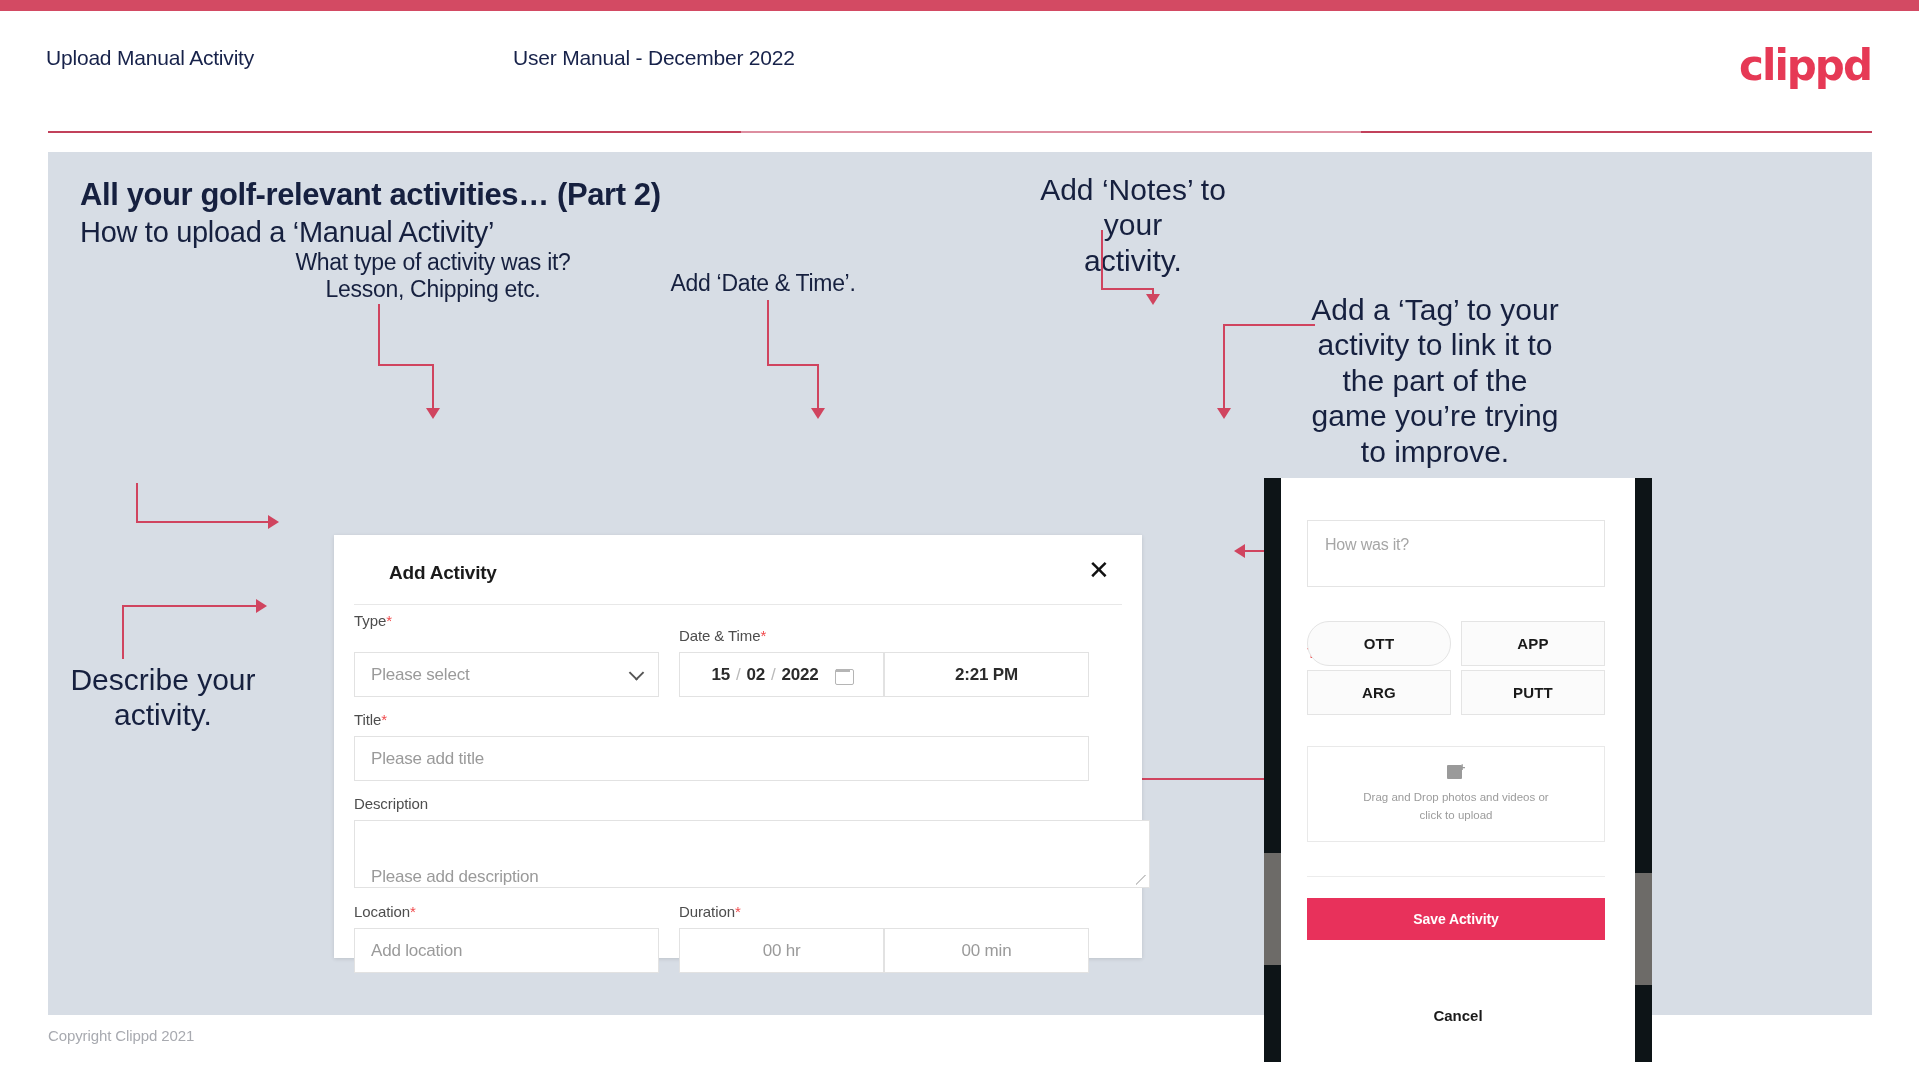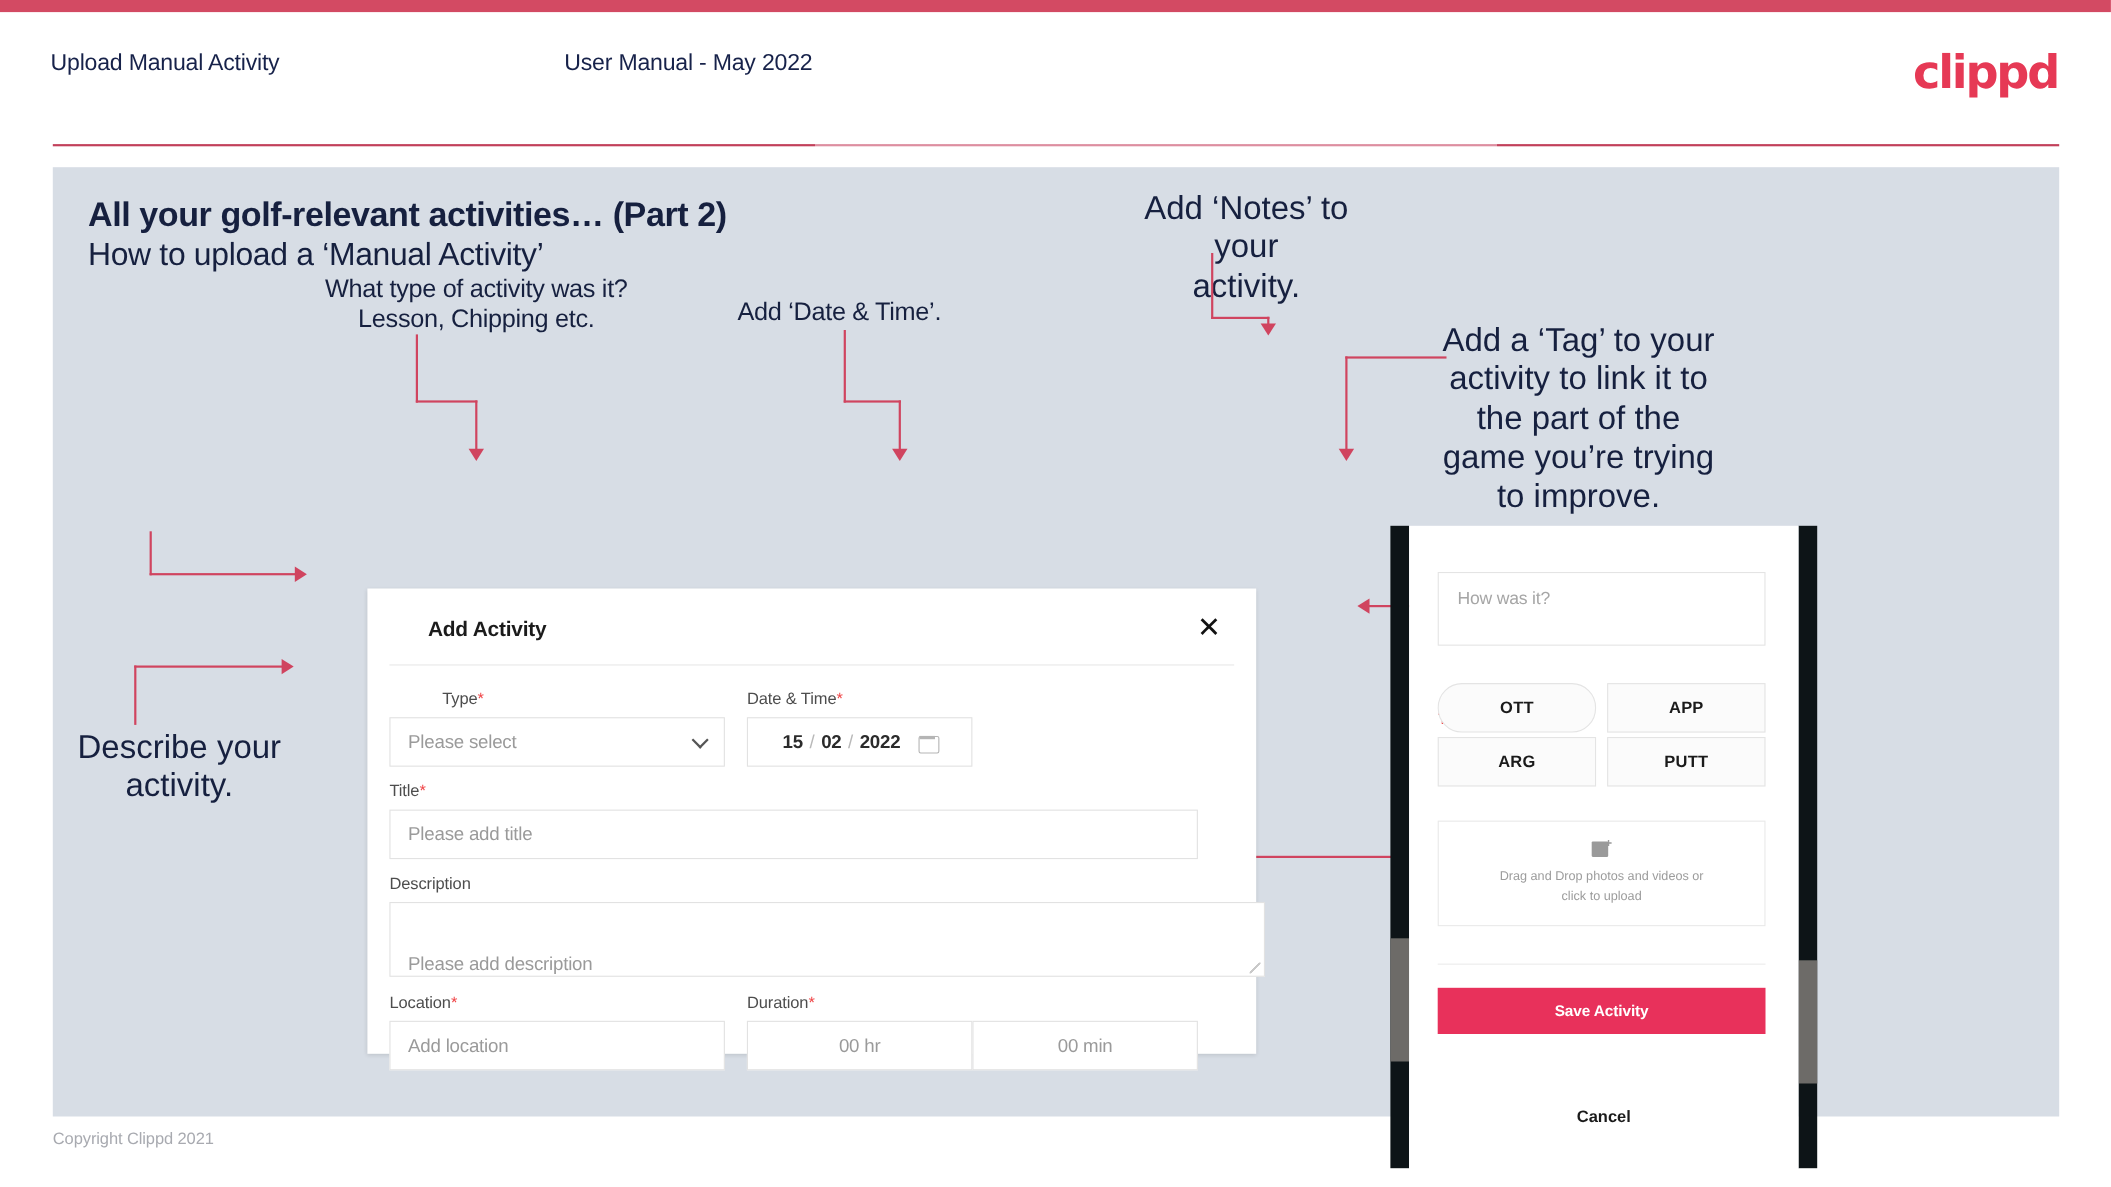--- a/index.html
+++ b/index.html
@@ -176,21 +176,21 @@
     font-size: 15px; color: #a8aab0; letter-spacing: -0.1px;
   }
 </style>
 </head>
 <body>
 
 <div class="top-bar"></div>
 
 <div class="header">
   <div class="hdr-left">Upload Manual Activity</div>
-  <div class="hdr-mid">User Manual - May 2022</div>
+  <div class="hdr-mid">User Manual - December 2022</div>
   <div class="logo">clippd</div>
   <div class="hdr-rule"></div>
 </div>
 
 <div class="slide">
 
   <div class="title-main">All your golf-relevant activities… (Part 2)</div>
   <div class="title-sub">How to upload a ‘Manual Activity’</div>
 
   <div class="anno cond" style="left:240px; top:97px; width:290px;">What type of activity was it?<br>Lesson, Chipping etc.</div>
@@ -246,40 +246,43 @@
   <div class="anno reg" style="left:1215px; top:593px; width:290px;">‘Save Activity’ or<br>‘Cancel’ your changes<br>here.</div>
   <div class="ln" style="left:1069px; top:626px; width:150px; height:2px;"></div>
   <div class="ln" style="left:1069px; top:550px; width:2px; height:78px;"></div>
   <div class="arw arw-up" style="left:1063px; top:539px;"></div>
 
   <div class="dialog">
     <div class="dlg-title">Add Activity</div>
     <div class="dlg-close">✕</div>
     <div class="dlg-rule"></div>
 
-    <div class="fld-label" style="left:20px; top:92px;margin-left:48px;">
+    <div class="fld-label" style="left:20px; top:77px;">
       <span>Type</span><span class="req">*</span>
     </div>
     <div class="inp" style="left:20px; top:117px; width:305px; height:45px;">
       <span>Please select</span>
       <span class="chevron"></span>
     </div>
 
     <div class="fld-label" style="left:345px; top:92px;">
       <span>Date &amp; Time</span><span class="req">*</span>
     </div>
     <div class="inp center" style="left:345px; top:117px; width:205px; height:45px;">
       <span class="date-box">
         <span>15</span>
         <span class="sep">/</span>
         <span>02</span>
         <span class="sep">/</span>
         <span>2022</span>
         <span class="cal-ico"></span>
       </span>
+    </div>
+    <div class="inp center" style="left:550px; top:117px; width:205px; height:45px; color:#2b2b2b; font-weight:700;">
+      <span>2:21 PM</span>
     </div>
 
     <div class="fld-label" style="left:20px; top:176px;">
       <span>Title</span><span class="req">*</span>
     </div>
     <div class="inp" style="left:20px; top:201px; width:735px; height:45px;">
       <span>Please add title</span>
     </div>
 
     <div class="fld-label" style="left:20px; top:260px;">

